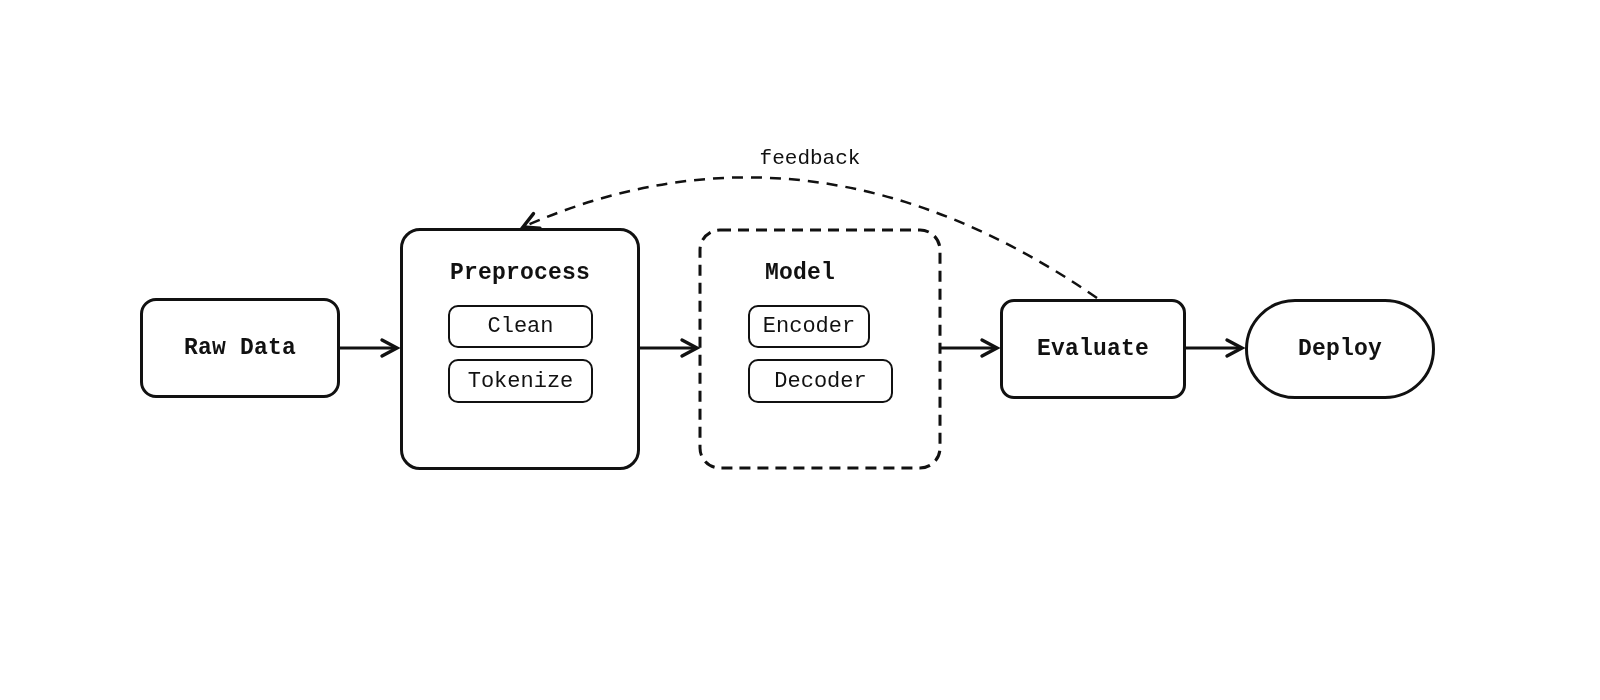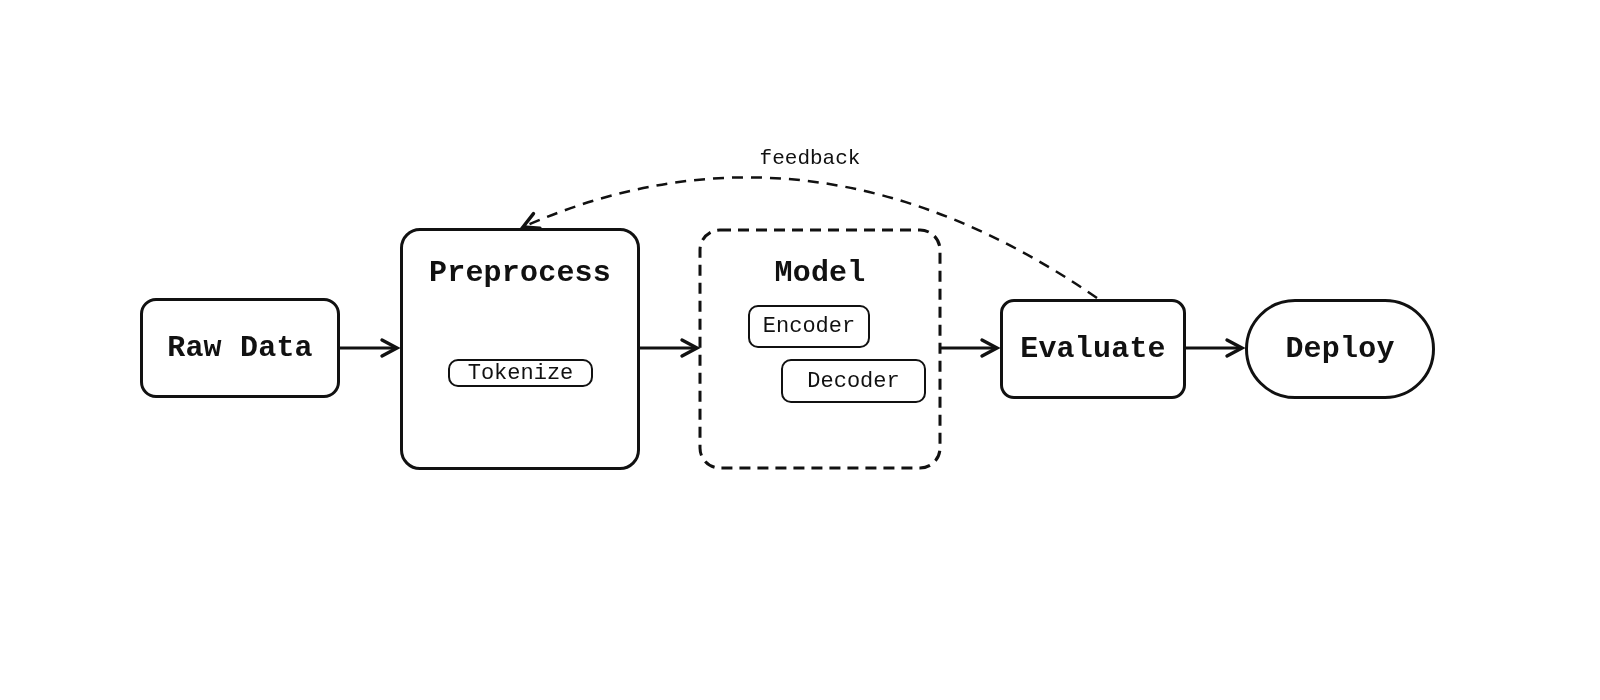--- a/index.html
+++ b/index.html
@@ -30,44 +30,44 @@
     font-size: 30px;
     letter-spacing: 0.2px;
   }
   .node.container {
     flex-direction: column;
     justify-content: flex-start;
     align-items: center;
   }
   .node-title {
     font-weight: 700;
-    font-size: 30px;
+    font-size: 23px;
     line-height: 34px;
   }
   #node-raw-data   { left: 140px;  top: 298px; width: 200px; height: 100px; border-radius: 16px; }
   #node-preprocess { left: 400px;  top: 228px; width: 240px; height: 242px; border-radius: 20px; padding-top: 25px; }
-  #node-model      { left: 700px;  top: 230px; width: 240px; height: 238px; border: none; background: transparent; padding-top: 26px; }
+  #node-model      { left: 680px;  top: 230px; width: 240px; height: 238px; border: none; background: transparent; padding-top: 26px; }
   #node-evaluate   { left: 1000px; top: 299px; width: 186px; height: 100px; border-radius: 14px; }
   #node-deploy     { left: 1245px; top: 299px; width: 190px; height: 100px; border-radius: 50px; }
   .subnode {
     position: absolute;
     box-sizing: border-box;
     background: #ffffff;
     border: 2.5px solid #111111;
     border-radius: 10px;
     display: flex;
     align-items: center;
     justify-content: center;
     font-weight: 400;
     font-size: 22px;
   }
   #subnode-clean    { left: 448px; top: 305px; width: 145px; height: 43px; }
-  #subnode-tokenize { left: 448px; top: 359px; width: 145px; height: 28px; }
+  #subnode-tokenize { left: 448px; top: 359px; width: 145px; height: 44px; }
   #subnode-encoder  { left: 748px; top: 305px; width: 122px; height: 43px; }
-  #subnode-decoder  { left: 748px; top: 359px; width: 145px; height: 44px; margin-left: 33px; }
+  #subnode-decoder  { left: 748px; top: 359px; width: 145px; height: 44px; }
   .edge-label {
     position: absolute;
     left: 710px; top: 147px;
     width: 200px;
     text-align: center;
     font-size: 21px;
     font-weight: 400;
     color: #111111;
   }
 </style>
@@ -95,20 +95,23 @@
 
   <div class="edge-label">feedback</div>
 
   <div class="node" id="node-raw-data">
     <span class="node-title">Raw Data</span>
   </div>
 
   <div class="node container" id="node-preprocess">
     <span class="node-title">Preprocess</span>
   </div>
+  <div class="subnode" id="subnode-clean">
+    <span>Clean</span>
+  </div>
   <div class="subnode" id="subnode-tokenize">
     <span>Tokenize</span>
   </div>
 
   <div class="node container" id="node-model">
     <span class="node-title">Model</span>
   </div>
   <div class="subnode" id="subnode-encoder">
     <span>Encoder</span>
   </div>

